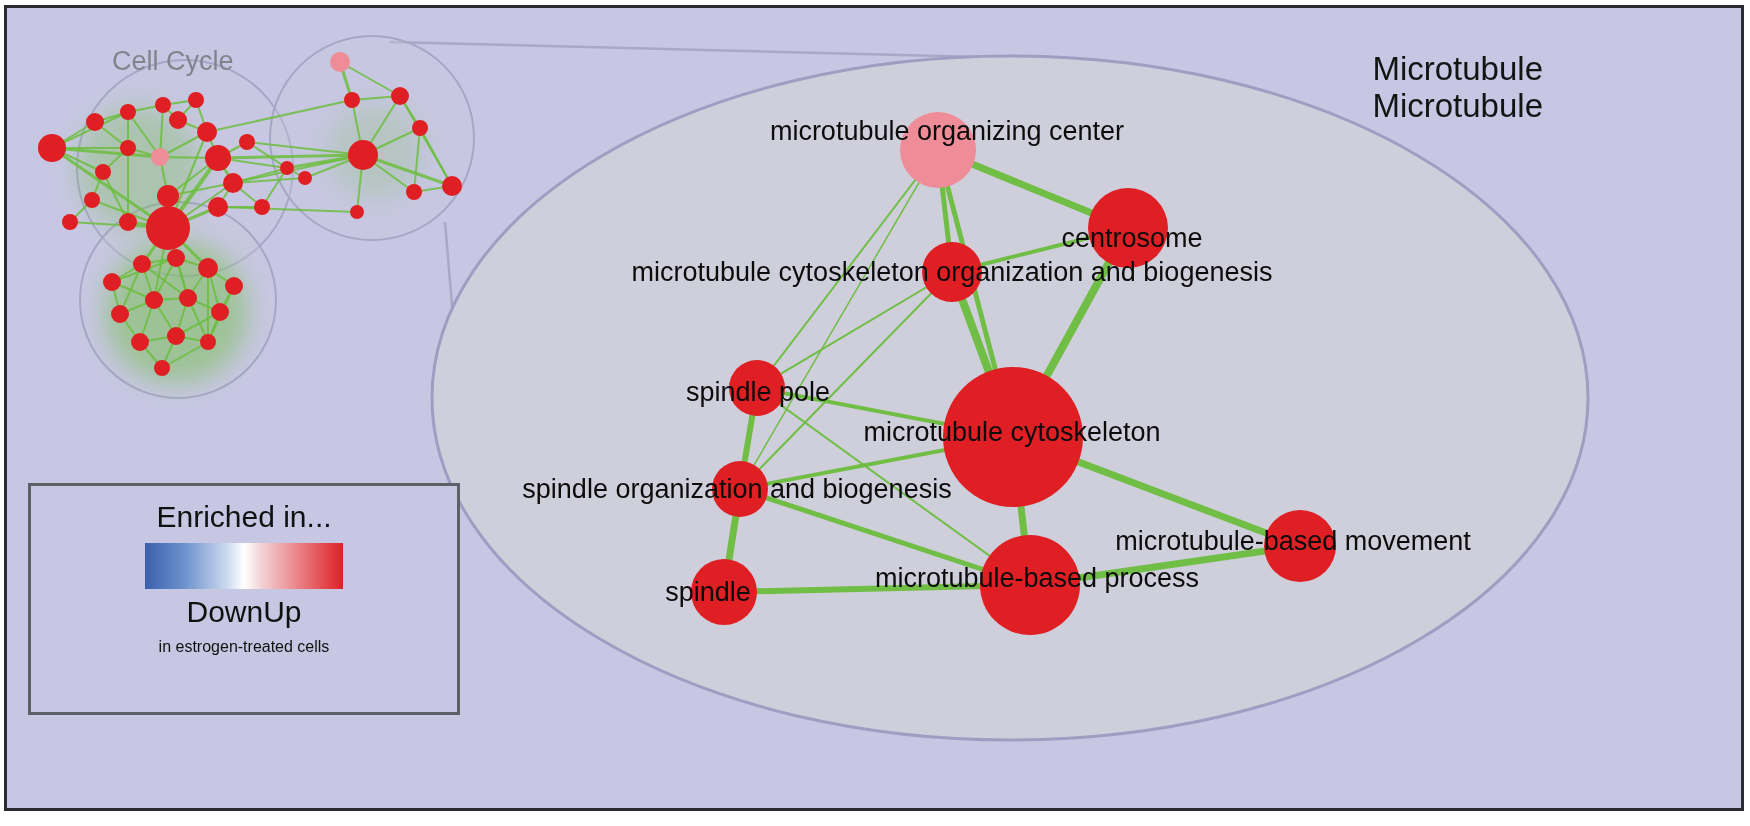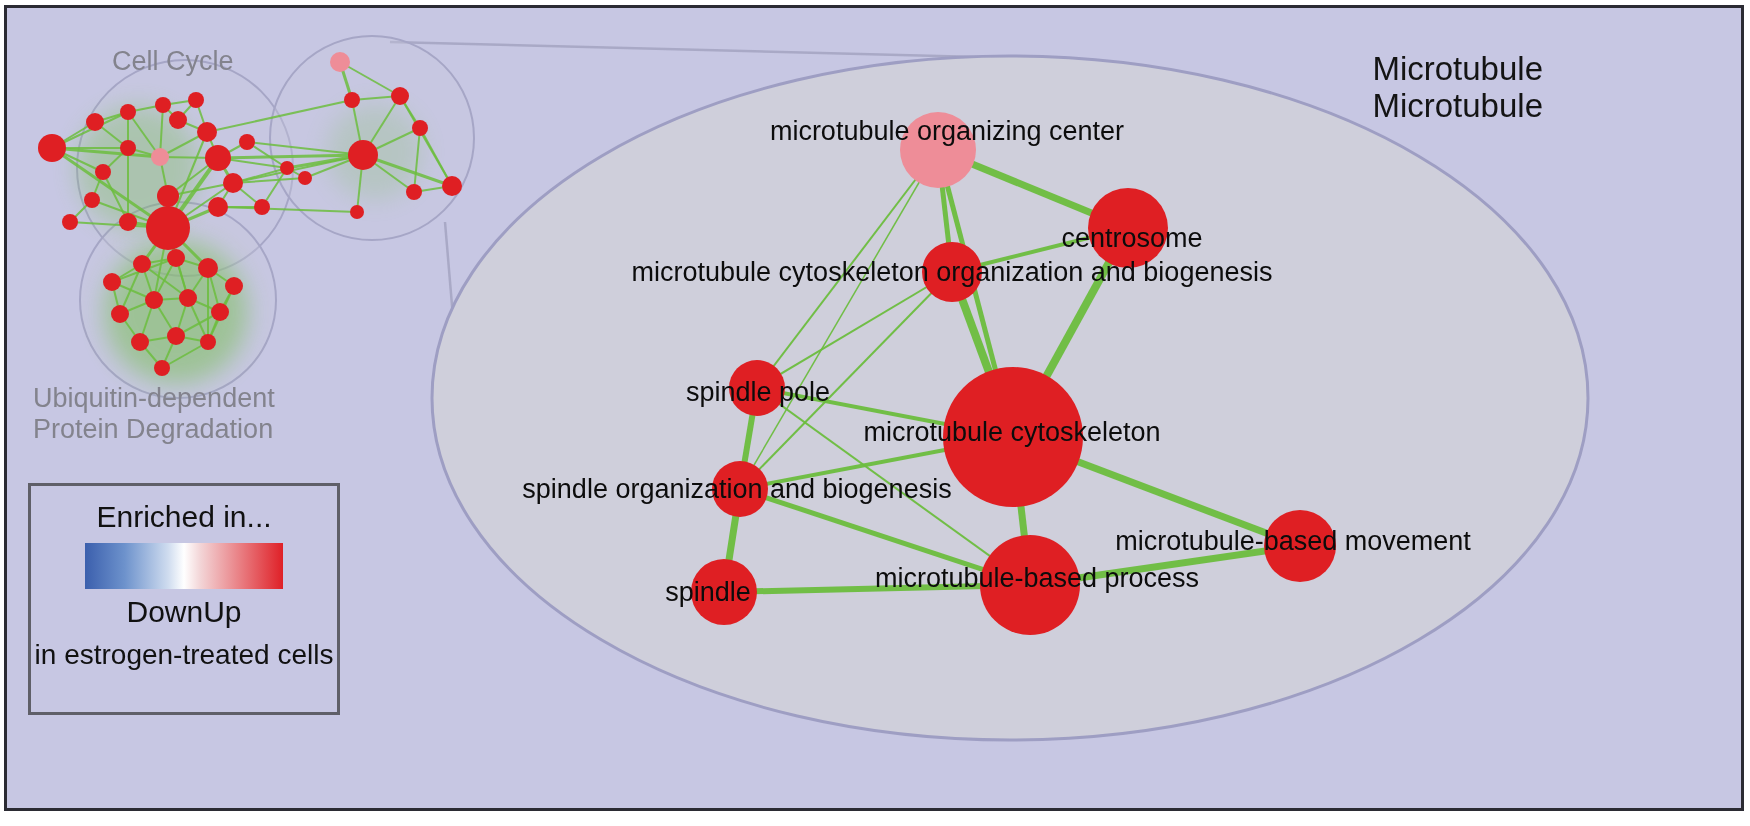--- a/index.html
+++ b/index.html
@@ -4,29 +4,29 @@
 <style>
   html,body{margin:0;padding:0;}
   body{background:#ffffff;font-family:"Liberation Sans",sans-serif;}
   .page{position:relative;width:1750px;height:826px;background:#ffffff;overflow:hidden;}
   .canvas{position:absolute;left:4px;top:5px;width:1740px;height:806px;
           box-sizing:border-box;border:3px solid #2b2b33;background:#c7c7e3;}
   svg{display:block;font-family:"Liberation Sans",sans-serif;}
   .overlay{position:absolute;pointer-events:none;}
   .gray-label{color:#83838d;font-size:27px;line-height:1.13;}
   .black-label{color:#141414;font-size:33px;line-height:1.13;text-align:right;}
-  #legend{position:absolute;left:21px;top:475px;width:312px;height:232px;
+  #legend{position:absolute;left:21px;top:475px;width:432px;height:232px;
           box-sizing:border-box;border:3px solid #5f5f68;background:#c7c7e3;
           display:flex;flex-direction:column;align-items:center;}
   .legend-title{font-size:30px;color:#111;margin-top:14px;}
   .legend-bar{width:198px;height:46px;margin-top:9px;
      background:linear-gradient(90deg,#3b5fad 0%,#6d92cc 20%,#cfdcef 42%,#ffffff 50%,#f3d6d8 58%,#ec9a9e 72%,#df2027 100%);}
   .legend-updown{width:292px;display:flex;justify-content:center;
      font-size:30px;color:#111;margin-top:6px;}
-  .legend-caption{font-size:28px;color:#111;text-align:right;line-height:1.3;margin-top:8px;}
+  .legend-caption{font-size:16px;color:#111;text-align:right;line-height:1.3;margin-top:8px;}
 </style>
 </head>
 <body>
 
 <div class="page">
   <div class="canvas">
 
     <svg id="net" width="1734" height="800" viewBox="7 8 1734 800">
         <defs>
           <filter id="glowblur" x="-60%" y="-60%" width="220%" height="220%">
@@ -226,24 +226,20 @@
         <text x="758" y="401" text-anchor="middle" font-size="27" fill="#0c0c0c">spindle pole</text>
         <text x="1012" y="441" text-anchor="middle" font-size="27" fill="#0c0c0c">microtubule cytoskeleton</text>
         <text x="737" y="498" text-anchor="middle" font-size="27" fill="#0c0c0c">spindle organization and biogenesis</text>
         <text x="1293" y="550" text-anchor="middle" font-size="27" fill="#0c0c0c">microtubule-based movement</text>
         <text x="708" y="601" text-anchor="middle" font-size="27" fill="#0c0c0c">spindle</text>
         <text x="1037" y="587" text-anchor="middle" font-size="27" fill="#0c0c0c">microtubule-based process</text>
       </svg>
 
     <div class="overlay gray-label" style="left:105px;top:38px;">Cell Cycle</div>
 
-    <div class="overlay gray-label" style="left:26px;top:375px;">
-      <div>Ubiquitin-dependent</div>
-      <div>Protein Degradation</div>
-    </div>
 
     <div class="overlay black-label" style="left:1216px;top:42px;width:320px;">
       <div>Microtubule</div>
       <div>Microtubule</div>
     </div>
 
     <div id="legend">
       <div class="legend-title">Enriched in...</div>
       <div class="legend-bar"></div>
       <div class="legend-updown">

